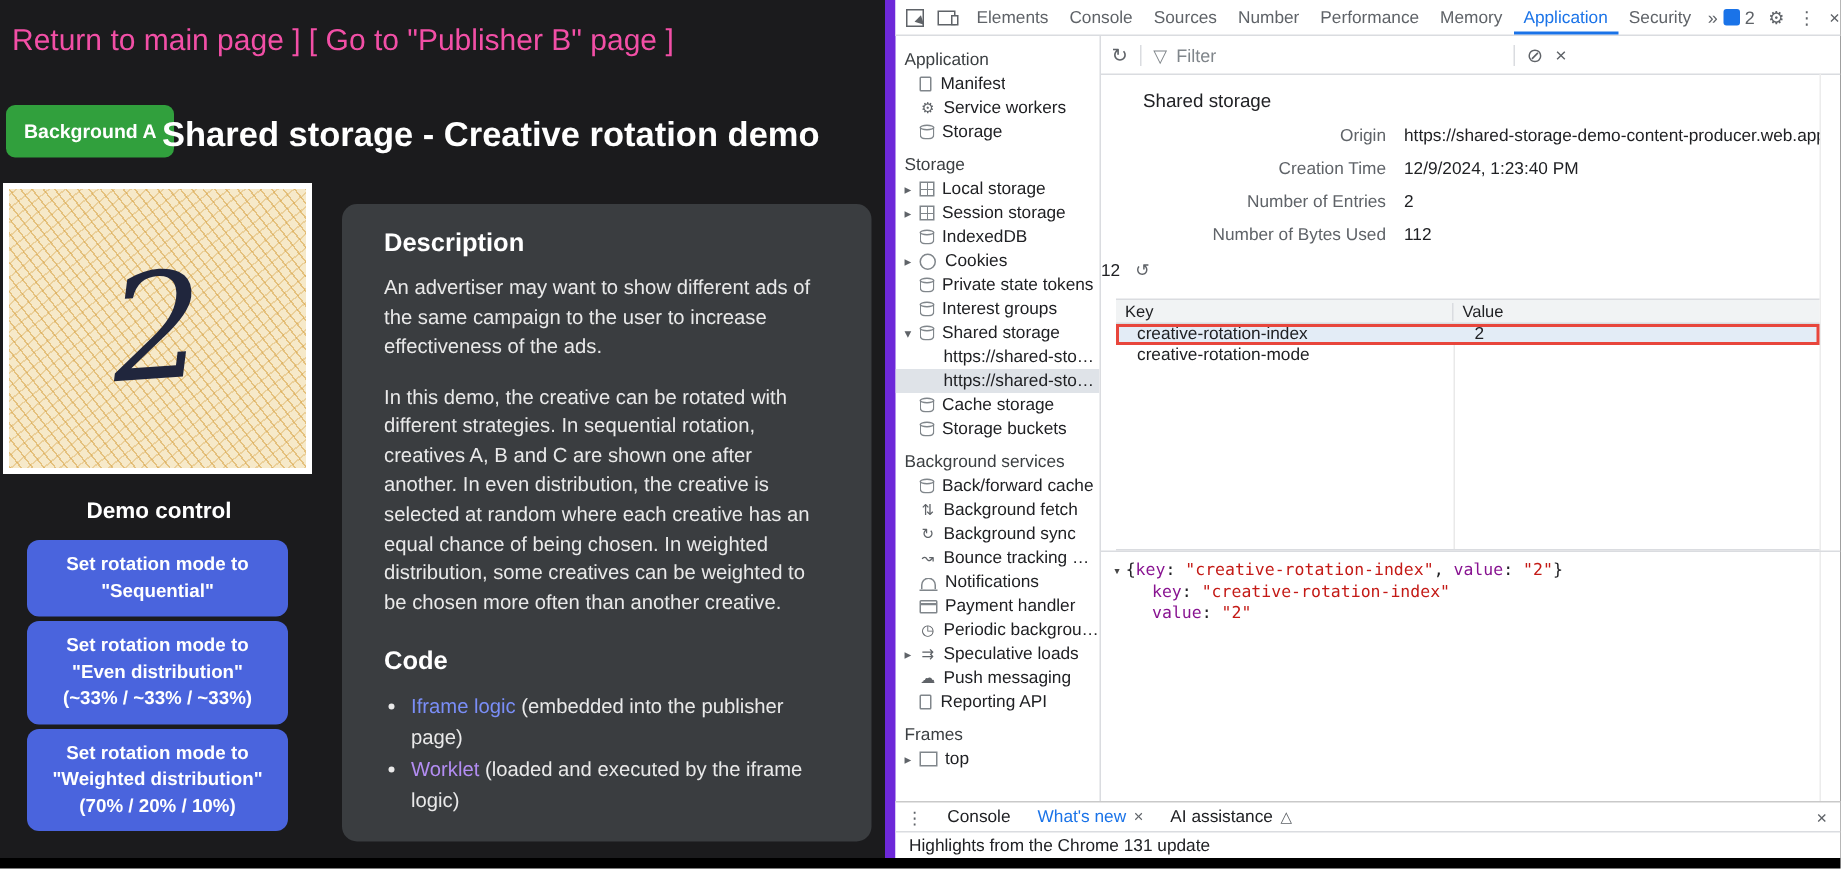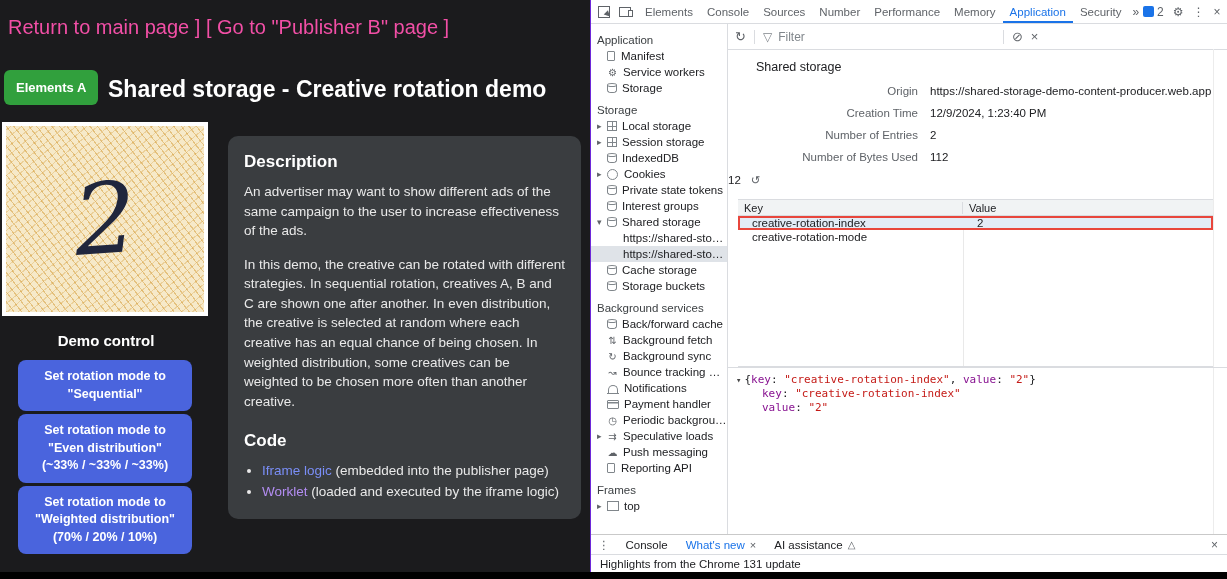--- a/index.html
+++ b/index.html
@@ -21,31 +21,31 @@
             display:flex;align-items:center;justify-content:center}
   .creative .num{font-family:"DejaVu Serif",serif;font-style:italic;font-size:98px;color:#20263d;
                  transform:rotate(-4deg);line-height:1}
   .demo-heading{position:absolute;top:332px;left:0;width:212px;text-align:center;font-weight:bold;font-size:15px}
   .btn-col{position:absolute;top:360px;left:18px;width:174px;display:flex;flex-direction:column;gap:3px}
   .rot-btn{background:#4a64dd;color:#fff;border:none;border-radius:8px;padding:8px 8px;cursor:pointer;
            font-family:"Liberation Sans",sans-serif;font-size:12.5px;font-weight:bold;line-height:1.4;text-align:center}
   .rot-btn span{display:block}
   .rot-btn span:empty{display:none}
   .desc-panel{position:absolute;top:136px;left:228px;width:353px;min-height:382px;box-sizing:border-box;
-              background:#3a3d40;border-radius:10px;padding:16px 16px;color:#e9e9e9}
+              background:#3a3d40;border-radius:10px;padding:16px 28px;color:#e9e9e9}
   .desc-panel h2{margin:0 0 10px;font-size:17px;font-weight:bold;color:#fff}
   .desc-panel p{margin:0 0 14px;font-size:13.5px;line-height:1.45}
   .desc-panel h2.code{margin-top:20px}
   .desc-panel ul{margin:4px 0 0 18px;padding:0;font-size:13.5px;line-height:1.55}
   .link-iframe{color:#7a8ef7;text-decoration:none;cursor:pointer}
   .link-worklet{color:#b38df2;text-decoration:none;cursor:pointer}
 
   
   .devtools{position:absolute;left:590px;top:0;width:637px;height:572px;box-sizing:border-box;background:#fff;
-            border-left:1px solid #6d28d9;display:flex;flex-direction:column;color:#202124;font-size:12px}
+            border-left:7px solid #6d28d9;display:flex;flex-direction:column;color:#202124;font-size:12px}
   .dt-tabbar{height:23px;flex:0 0 auto;display:flex;align-items:center;border-bottom:1px solid #dadce0;
              background:#fff;padding-left:5px}
   .ic-inspect{width:10px;height:10px;border:1px solid #5f6368;position:relative;margin:0 5px 0 2px;flex:0 0 auto}
   .ic-inspect::after{content:"";position:absolute;right:-3px;bottom:-3px;border:3px solid transparent;
                      border-top:6px solid #5f6368;transform:rotate(-45deg)}
   .ic-device{width:10px;height:8px;border:1px solid #5f6368;position:relative;margin:0 7px 0 4px;flex:0 0 auto}
   .ic-device::after{content:"";position:absolute;right:-3px;bottom:-1px;width:3px;height:5px;background:#fff;border:1px solid #5f6368}
   .dt-tab{padding:0 7px;height:100%;display:flex;align-items:center;font-size:11.5px;color:#5f6368;cursor:pointer;white-space:nowrap}
   .dt-tab.active{color:#1a73e8;box-shadow:inset 0 -2px 0 #1a73e8}
   .more-tabs{color:#5f6368;font-size:12px;padding:0 4px;cursor:pointer}
@@ -129,21 +129,21 @@
   .dr-close-right{margin-left:auto;padding:0 9px;color:#5f6368;font-size:12px;cursor:pointer}
   .dt-status{flex:0 0 auto;height:17px;border-top:1px solid #dadce0;font-size:11.5px;color:#202124;
              display:flex;align-items:center;padding:0 9px;background:#fff;white-space:nowrap;overflow:hidden}
 </style>
 </head>
 <body>
 
 <div class="page">
   <div class="top-links"><a>Return to main page</a><span> ] [ </span><a>Go to "Publisher B" page</a><span> ]</span></div>
 
-  <div class="pub-badge">Elements A</div>
+  <div class="pub-badge">Background A</div>
   <div class="page-title">Shared storage - Creative rotation demo</div>
 
   <div class="creative">
     <span class="num">2</span>
   </div>
 
   <div class="demo-heading">Demo control</div>
 
   <div class="btn-col">
     <button class="rot-btn">

